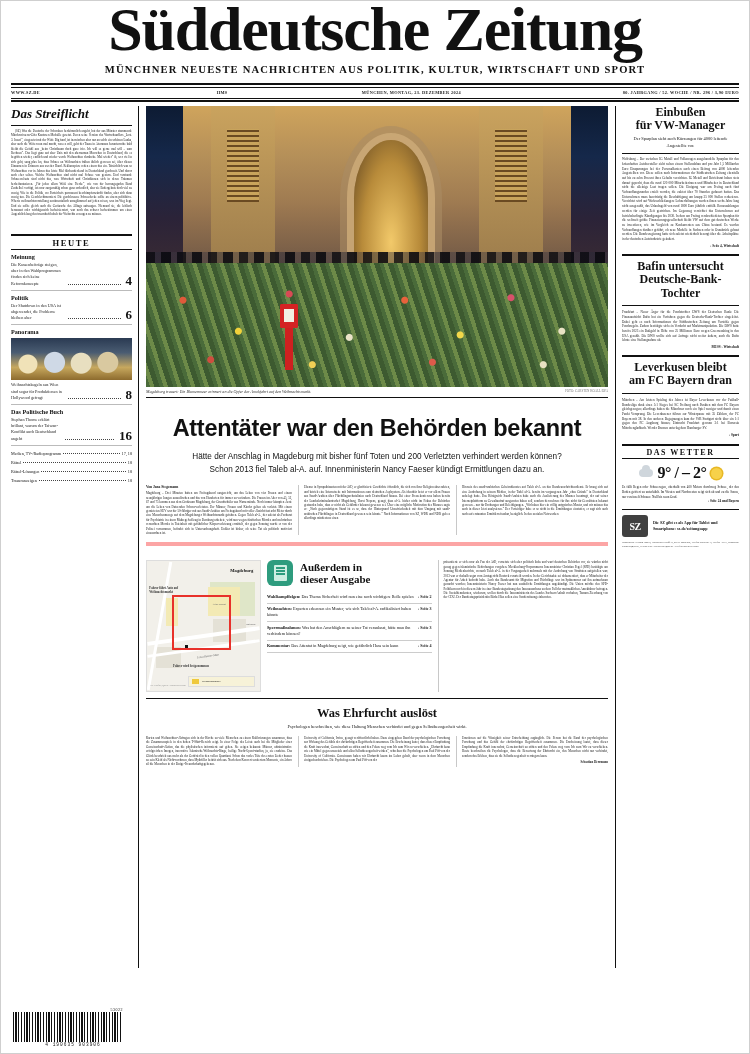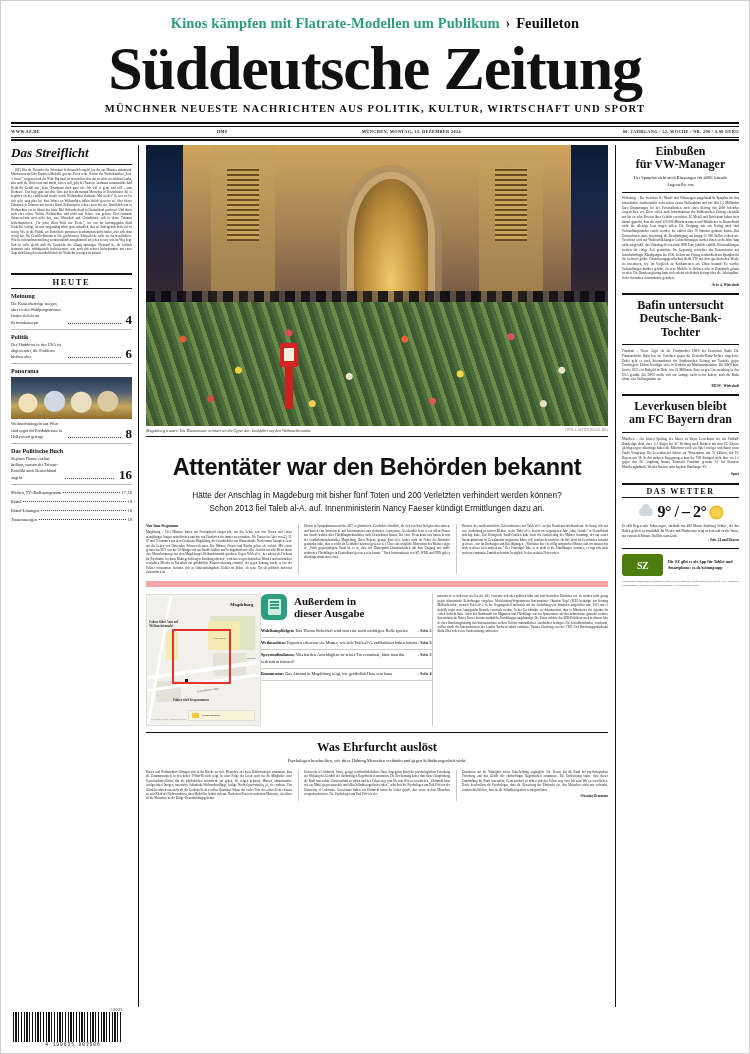--- a/index.html
+++ b/index.html
@@ -167,21 +167,21 @@
   .subhead {
     text-align:center; font-family:"Liberation Sans", sans-serif;
     font-size:8.2px; line-height:1.55; padding-bottom:9px; color:#111;
   }
   .byline { font-size:3.6px; font-weight:700; margin-bottom:2px; }
   .cols3 { display:flex; gap:6px; }
   .cols3 > div { flex:1; }
   .cols3 .sep { border-left:1px solid #c8c8c8; padding-left:5px; }
 
   
-  .lower { display:flex; margin-top:7px; border-top:6px solid #fca5a5; padding-top:7px; }
+  .lower { display:flex; gap:6px; margin-top:7px; border-top:4px solid #fca5a5; padding-top:14px; }
   .map-wrap { width:115px; }
   .map {
     width:100%; height:132px; position:relative; overflow:hidden;
     background:#f2f0ea;
     border:1px solid #ddd;
   }
   .map .blk { position:absolute; background:#e4e1d6; }
   .map .green { position:absolute; background:#dfe6c8; }
   .map .yellow { position:absolute; background:#f3eab4; }
   .map .road { position:absolute; background:#ffffff; }
@@ -241,21 +241,21 @@
   .sun { width:11px; height:11px; border-radius:50%; background:#f7d14a; box-shadow:0 0 0 1.5px #e8b824; }
   .cloud { width:14px; height:8px; background:#cfd6dc; border-radius:7px; position:relative; }
   .cloud::before { content:''; position:absolute; top:-4px; left:3px; width:8px; height:8px;
                    background:#cfd6dc; border-radius:50%; }
   .temps { font-size:16px; font-weight:700; letter-spacing:-.5px; }
   .wetter-txt { font-size:3.2px; line-height:1.45; text-align:justify; }
   .wetter-more { font-size:3.4px; font-weight:700; text-align:right; }
 
   .app-box { display:flex; gap:5px; align-items:center; border-top:1px solid #111;
              margin-top:6px; padding-top:5px; }
-  .sz-logo { width:41px; height:22px; background:#4d7c0f; border-radius:3px; flex:none;
+  .sz-logo { width:26px; height:22px; background:#404040; border-radius:3px; flex:none;
              display:flex; align-items:center; justify-content:center;
              color:#fff; font-weight:700; font-size:10px; font-family:"Liberation Serif",serif;
              letter-spacing:-.5px; }
   .app-txt { font-size:4.1px; font-weight:700; line-height:1.45; }
   .impressum { font-size:2.5px; line-height:1.35; text-align:justify; color:#333; margin-top:4px; }
 
   
   .barcode-wrap { position:absolute; left:12px; bottom:6px; width:120px; }
   .barcode { height:30px; width:110px;
     background: repeating-linear-gradient(90deg,
@@ -263,25 +263,20 @@
       #111 5px 6px, #fff 6px 8px, #111 8px 9px, #fff 9px 11px);
   }
   .bc-num { font-size:4.5px; letter-spacing:1px; text-align:center; font-family:"Liberation Mono",monospace; }
   .bc-top { font-size:4px; text-align:right; width:110px; letter-spacing:.5px; }
 </style>
 </head>
 <body>
 
 <div class="page">
 
-  <div class="teaser">
-    <span class="t-green">Kinos kämpfen mit Flatrate-Modellen um Publikum</span>
-    <span class="t-arrow">›</span>
-    <span class="t-dark">Feuilleton</span>
-  </div>
 
   <div class="masthead">
     <div class="mast-title">Süddeutsche Zeitung</div>
     <div class="mast-sub">MÜNCHNER NEUESTE NACHRICHTEN AUS POLITIK, KULTUR, WIRTSCHAFT UND SPORT</div>
   </div>
   <div class="rule-thick"></div>
   <div class="rule-thin"></div>
   <div class="mastinfo">
     <div class="mi-1">WWW.SZ.DE</div>
     <div class="mi-2">HMS</div>

